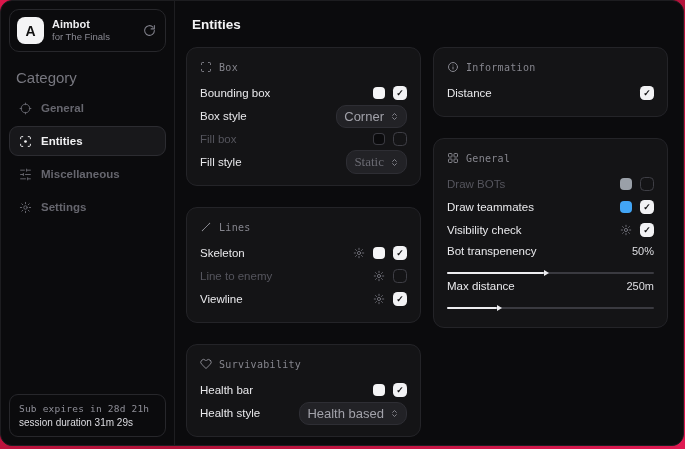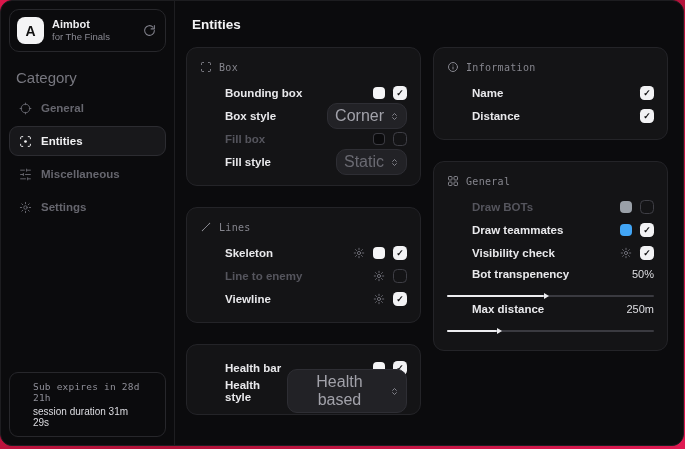--- a/index.html
+++ b/index.html
@@ -37,58 +37,58 @@
   .cat-label { margin:17px 0 7px 7px; font-size:15px; color:#77777f; }
   .nav-item {
     display:flex; align-items:center; gap:9px; height:30px;
     padding:0 9px; margin-bottom:3px; border-radius:9px;
     border:1px solid transparent; font-size:11.5px; font-weight:600;
     color:#66666e; cursor:pointer;
   }
   .nav-item.active { color:#f1f1f3; background:#18181b; border-color:#2c2c31; }
   .footer-card {
     margin-top:auto; border:1px solid #27272b; border-radius:9px;
-    padding:8px 23px;
+    padding:8px 9px;
   }
   .f1 { font-family:"DejaVu Sans Mono", monospace; font-size:9.5px; color:#8f8f98; margin-bottom:3px; letter-spacing:.2px; }
   .f2 { font-size:10px; font-weight:400; color:#dcdce1; }
   
   .main { flex:1; padding:13px 15px 13px 11px; }
   .page-title { font-size:13.5px; font-weight:700; color:#f3f3f5; margin:3px 0 15px 6px; }
   .cols { display:flex; gap:12px; align-items:flex-start; }
   .col { flex:1; display:flex; flex-direction:column; gap:21px; min-width:0; }
   .card {
     background:#141416; border:1px solid #242428; border-radius:11px;
     padding:11px 13px 12px;
   }
   .sec-head {
     display:flex; align-items:center; gap:7px;
     font-family:"DejaVu Sans Mono", monospace; font-size:10px;
     color:#86868e; margin:2px 0 9px; letter-spacing:.3px;
   }
   .sec-head .icon { color:#86868e; }
   .row { display:flex; align-items:center; height:22px; margin-top:1px; }
-  .lbl { font-size:11.5px; font-weight:700; color:#e9e9ec;margin-left:25px; }
+  .lbl { font-size:11.5px; font-weight:400; color:#e9e9ec; }
   .dim > .lbl { color:#55555d; }
   .ctrls { margin-left:auto; display:flex; align-items:center; gap:8px; }
   .swatch { width:12px; height:12px; border-radius:4px; cursor:pointer; }
   .swatch.outlined { box-shadow:inset 0 0 0 1px #3a3a40; }
   .cb { width:14px; height:14px; border-radius:4.5px; cursor:pointer; display:grid; place-items:center; }
   .cb.on  { background:#f2f2f4; }
   .cb.on::after { content:"✓"; font-size:9px; font-weight:900; color:#0c0c0e; line-height:1; }
   .cb.off { border:1.5px solid #4a4a52; background:transparent; }
   .dim .cb.off { border-color:#3e3e45; }
   .gear { color:#75757e; cursor:pointer; }
   .dd {
     display:inline-flex; align-items:center; gap:6px;
     background:#222226; border:1px solid #2e2e34; border-radius:10px;
     padding:3px 7px; font-family:"Liberation Sans", sans-serif;
-    font-size:16px; color:#a2a2aa; cursor:pointer;
-  }
-  .dim .dd { color:#6a6a72; }
+    font-size:13px; color:#a2a2aa; cursor:pointer;
+  }
+  .dim .dd { color:#6a6a72;font-family:Liberation Serif, serif; }
   .dd .icon { color:#8d8d95; }
   .srow { display:flex; height:20px; margin-top:4px; }
   .srow .val { margin-left:auto; font-size:11px; color:#dfdfe3; }
   .track {
     position:relative; height:2px; border-radius:2px; background:#3a3a40;
     margin:7px 0 6px; cursor:pointer;
   }
   .fill { position:absolute; left:0; top:0; height:2px; background:#ededf0; border-radius:2px; }
   .fill::after {
     content:""; position:absolute; right:-5px; top:50%; transform:translateY(-50%);
@@ -280,20 +280,28 @@
                     <circle cx="12" cy="12" r="3.2"></circle>
                     <path d="M12 2.5v2.5M12 19v2.5M2.5 12H5M19 12h2.5M5.2 5.2l1.8 1.8M17 17l1.8 1.8M5.2 18.8 7 17M17 7l1.8-1.8"></path>
                   </svg>
               </span>
               <span class="cb on"></span>
             </span>
           </div>
         </section>
 
         <section class="card">
+          <div class="sec-head">
+            <span class="icon">
+              <svg width="12" height="12" viewBox="0 0 24 24" fill="none" stroke="currentColor" stroke-width="2" stroke-linecap="round" stroke-linejoin="round">
+                  <path d="M20.8 4.6a5.5 5.5 0 0 0-7.8 0L12 5.7l-1-1.1a5.5 5.5 0 0 0-7.8 7.8l1 1L12 21l7.8-7.6 1-1a5.5 5.5 0 0 0 0-7.8z"></path>
+                </svg>
+            </span>
+            <span>Survivability</span>
+          </div>
 
           <div class="row">
             <span class="lbl">Health bar</span>
             <span class="ctrls">
               <span class="swatch" style="background: rgb(245, 245, 246);"></span>
               <span class="cb on"></span>
             </span>
           </div>
 
           <div class="row">
@@ -319,26 +327,20 @@
           <div class="sec-head">
             <span class="icon">
               <svg width="12" height="12" viewBox="0 0 24 24" fill="none" stroke="currentColor" stroke-width="2" stroke-linecap="round">
                   <circle cx="12" cy="12" r="9"></circle>
                   <path d="M12 8h.01M12 12v4"></path>
                 </svg>
             </span>
             <span>Information</span>
           </div>
 
-          <div class="row">
-            <span class="lbl">Name</span>
-            <span class="ctrls">
-              <span class="cb on"></span>
-            </span>
-          </div>
 
           <div class="row">
             <span class="lbl">Distance</span>
             <span class="ctrls">
               <span class="cb on"></span>
             </span>
           </div>
         </section>
 
         <section class="card">

